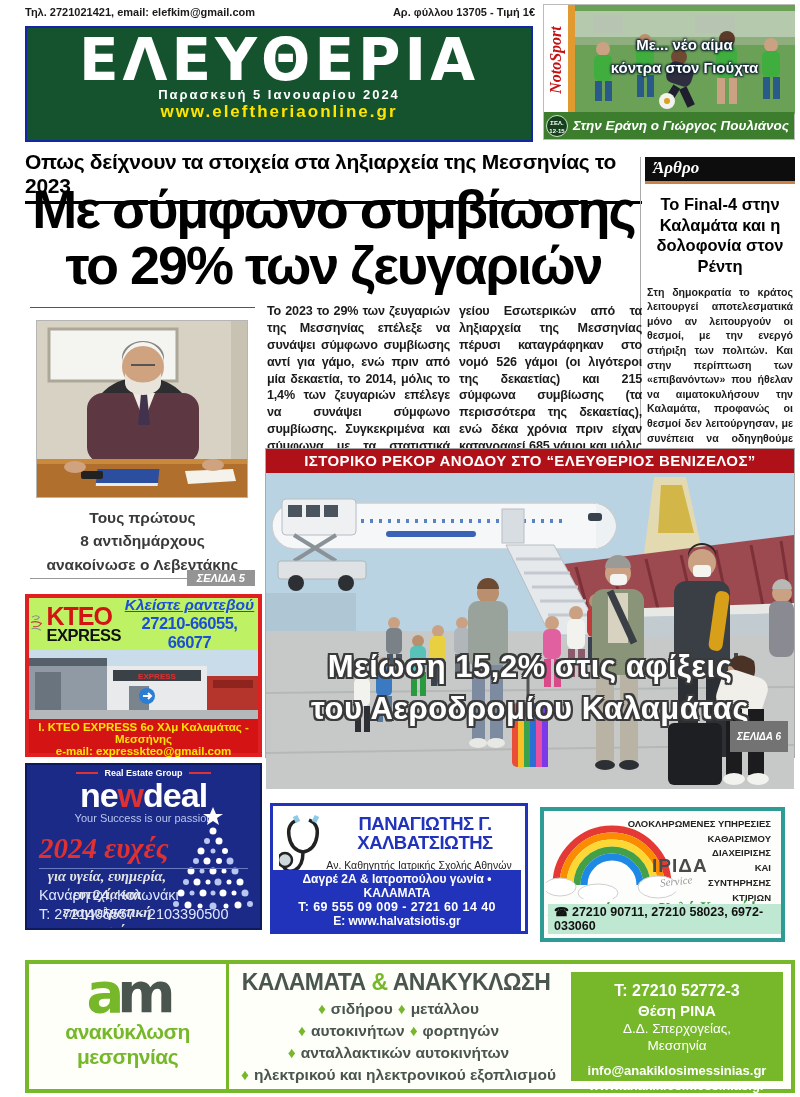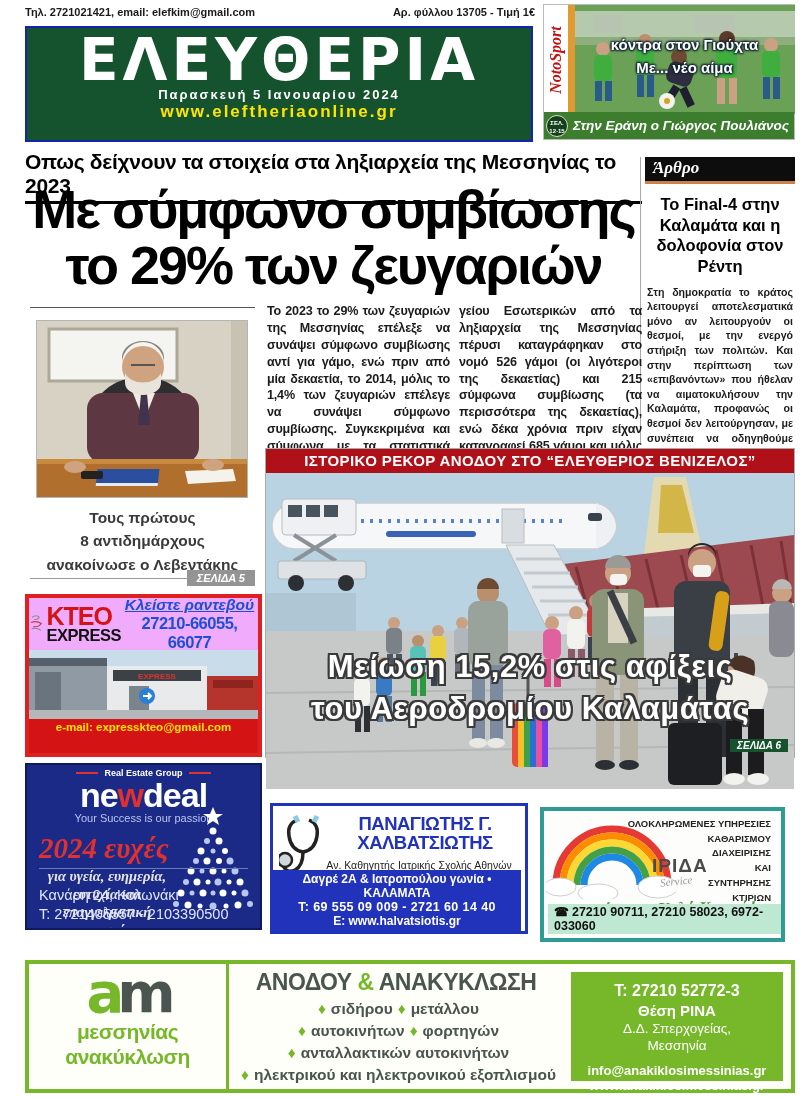--- a/index.html
+++ b/index.html
@@ -54,24 +54,24 @@
   .pg-ref{font-weight:bold;}
 
   
   #photo-section{left:265px;top:448px;width:530px;border:1px solid #aaa;box-sizing:border-box;background:#fff;}
   .banner{height:24px;background:#b01018;color:#fff;font-weight:bold;font-size:15px;letter-spacing:.4px;text-align:center;line-height:24px;}
   .photo-wrap{position:relative;width:100%;height:284px;}
   .photo-overlay{position:absolute;left:0;width:100%;text-align:center;font-size:31px;font-weight:bold;color:#fff;letter-spacing:.5px;
     text-shadow:-2px -2px 0 #3a3a3a,2px -2px 0 #3a3a3a,-2px 2px 0 #3a3a3a,2px 2px 0 #3a3a3a,0 2px 0 #3a3a3a,2px 0 0 #3a3a3a,0 -2px 0 #3a3a3a,-2px 0 0 #3a3a3a;}
   #overlay1{bottom:72px;}
   #overlay2{bottom:30px;}
-  .red-badge{position:absolute;right:6px;bottom:5px;background:#14532d;color:#fff;font-style:italic;font-weight:bold;font-size:10px;padding:1px 7px;}
-
-  
-  #kteo{left:25px;top:594px;width:237px;height:163px;border:4px solid #e02020;box-sizing:border-box;background:#f0abfc;}
+  .red-badge{position:absolute;right:6px;bottom:5px;background:#737373;color:#fff;font-style:italic;font-weight:bold;font-size:10px;padding:10px 7px;}
+
+  
+  #kteo{left:25px;top:594px;width:237px;height:163px;border:4px solid #e02020;box-sizing:border-box;background:#bef264;}
   .kteo-top{height:52px;display:flex;align-items:center;}
   .kteo-logo{width:92px;display:flex;align-items:center;}
   .kteo-logo .words{line-height:.92;margin-left:2px;}
   .kteo-logo .k1{color:#d41414;font-weight:bold;font-size:25px;letter-spacing:-1px;}
   .kteo-logo .k2{color:#111;font-weight:bold;font-size:16.5px;letter-spacing:-.5px;}
   .kteo-right{flex:1;text-align:center;}
   .kteo-cta{color:#1b4fd8;font-weight:bold;font-style:italic;font-size:15.5px;text-decoration:underline;}
   .kteo-phones{color:#1b4fd8;font-weight:bold;font-size:16.5px;letter-spacing:-.5px;}
   .kteo-photo{height:69px;}
   .kteo-bottom{height:34px;background:#d41414;text-align:center;color:#ffe400;font-weight:bold;padding-top:2px;box-sizing:border-box;}
@@ -178,22 +178,22 @@
           <circle cx="92" cy="96" r="8" fill="#f2f2ee"></circle>
             <circle cx="92" cy="96" r="3" fill="#d8a020"></circle>
         </g>
       </svg>
     </div>
     <div class="ns-strip">
         <span>NotoSport</span>
       </div>
     <div class="ns-orange"></div>
     <div class="ns-overlay">
+      <div>Με... νέο αίμα</div>
       <div>κόντρα στον Γιούχτα</div>
-      <div>Με... νέο αίμα</div>
     </div>
     <div class="ns-strap">
       <div class="ns-badge">
         <div>ΣΕΛ.</div>
         <div>12-15</div>
       </div>
       <div class="txt">Στην Εράνη ο Γιώργος Πουλιάνος</div>
     </div>
   </div>
 
@@ -455,20 +455,21 @@
         <rect x="84" y="20" width="88" height="11" fill="#3a4248"></rect>
         <text x="128" y="29" text-anchor="middle" font-size="8" font-weight="bold" fill="#e03030" font-family="Liberation Sans,sans-serif">EXPRESS</text>
         <rect x="100" y="36" width="20" height="24" fill="#7a848c"></rect>
         <rect x="178" y="26" width="51" height="34" fill="#b5342c"></rect>
         <rect x="184" y="30" width="40" height="8" fill="#8f241e"></rect>
         <circle cx="118" cy="46" r="8" fill="#2a7fd4"></circle>
           <path d="M114,46 l8,0 m-3,-3 l3,3 l-3,3" stroke="#fff" stroke-width="2" fill="none"></path>
       </svg>
     </div>
     <div class="kteo-bottom">
+      <div class="l1">Ι. ΚΤΕΟ EXPRESS 6ο Χλμ Καλαμάτας - Μεσσήνης</div>
       <div class="l2">e-mail: expresskteo@gmail.com</div>
     </div>
   </div>
 
   <div id="newdeal" class="abs">
     <div class="nd-group">
       <div class="dash"></div>
       <div class="txt">Real Estate Group</div>
       <div class="dash"></div>
     </div>
@@ -570,26 +571,26 @@
     <div class="ir-brand">ΙΡΙΔΑ</div>
     <div class="ir-brand-sub">Service</div>
     <div class="ir-greet">Σας ευχόμαστε Καλή Χρονιά!</div>
     <div class="ir-phones"><span class="ph-icon">☎</span><span>27210 90711, 27210 58023, 6972-033060</span></div>
   </div>
 
   <div id="recycle" class="abs">
     <div class="rc-left">
       <div class="rc-logo"><span class="a">a</span><span class="m">m</span></div>
       <div class="rc-brand">
+        <div>ανακύκλωση</div>
         <div>μεσσηνίας</div>
-        <div>ανακύκλωση</div>
       </div>
     </div>
     <div class="rc-mid">
-      <div class="rc-title"><span>ΑΝΟΔΟΥ</span> <span class="amp">&amp;</span> <span>ΑΝΑΚΥΚΛΩΣΗ</span></div>
+      <div class="rc-title"><span>ΚΑΛΑΜΑΤΑ</span> <span class="amp">&amp;</span> <span>ΑΝΑΚΥΚΛΩΣΗ</span></div>
       <div class="rc-items">
         <div><span class="dia">♦</span><span>σιδήρου</span><span class="dia">♦</span><span>μετάλλου</span></div>
         <div><span class="dia">♦</span><span>αυτοκινήτων</span><span class="dia">♦</span><span>φορτηγών</span></div>
         <div><span class="dia">♦</span><span>ανταλλακτικών αυτοκινήτων</span></div>
         <div><span class="dia">♦</span><span>ηλεκτρικού και ηλεκτρονικού εξοπλισμού</span></div>
       </div>
     </div>
     <div class="rc-right">
       <div class="t1">Τ: 27210 52772-3</div>
       <div class="t2">Θέση ΡΙΝΑ</div>

